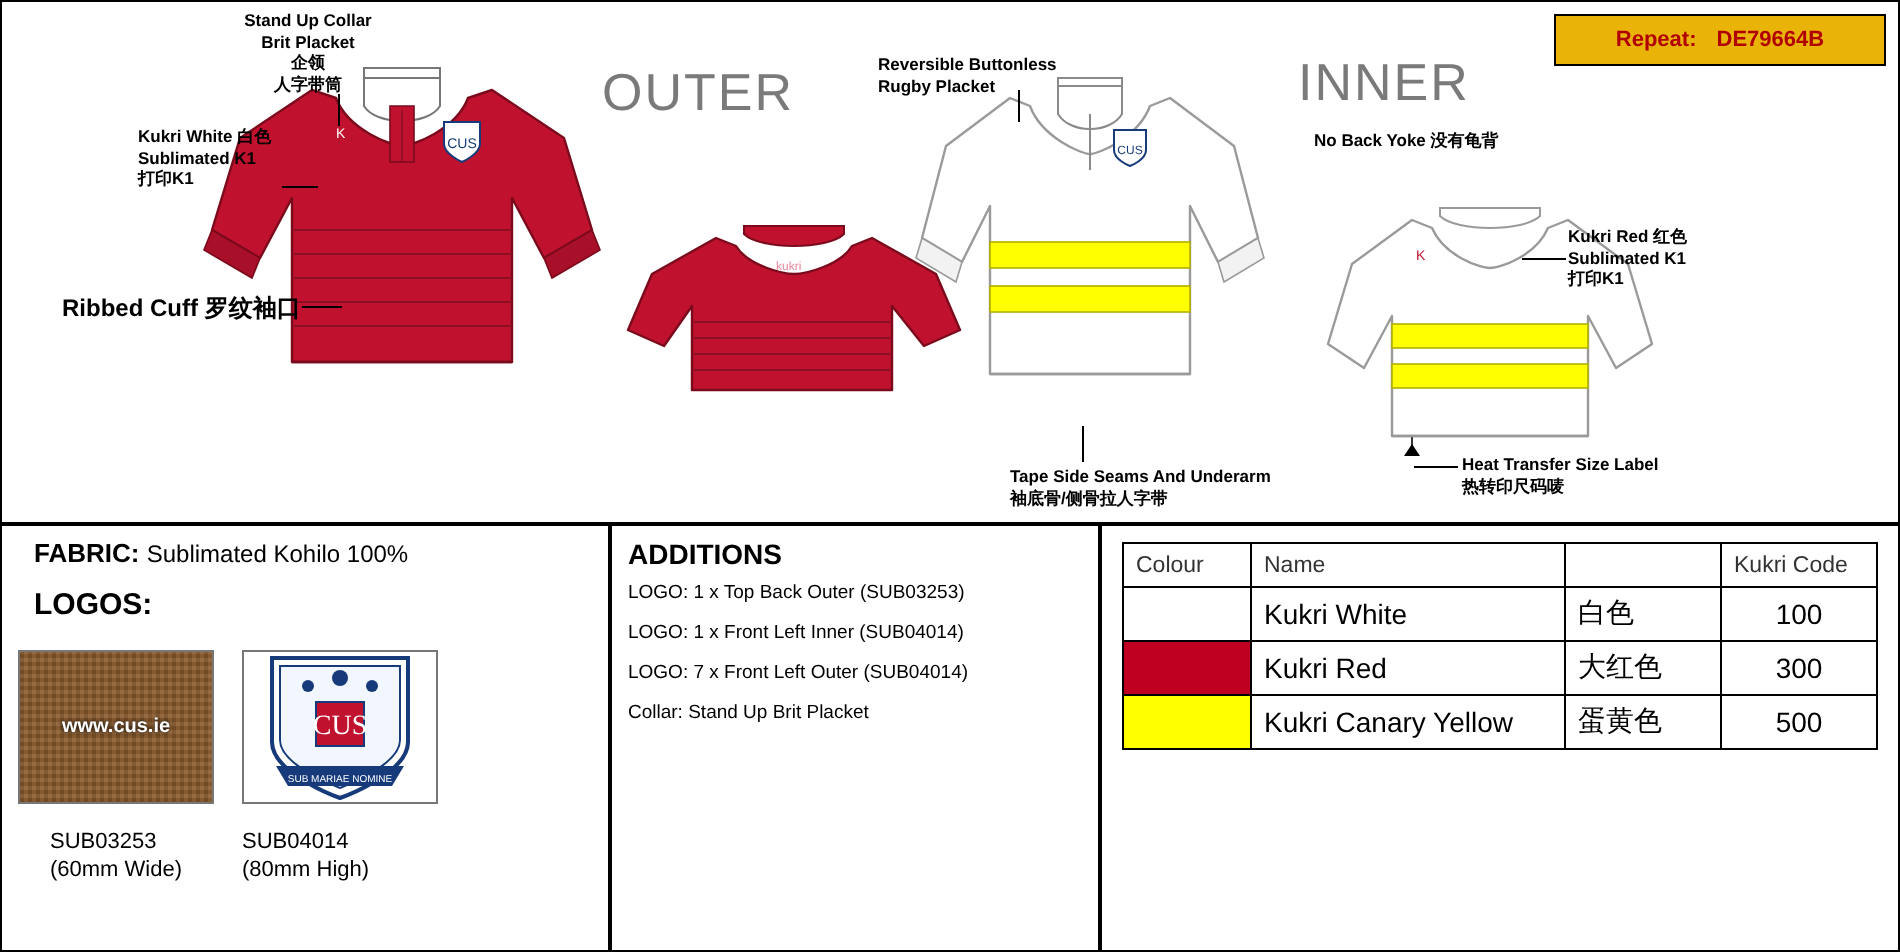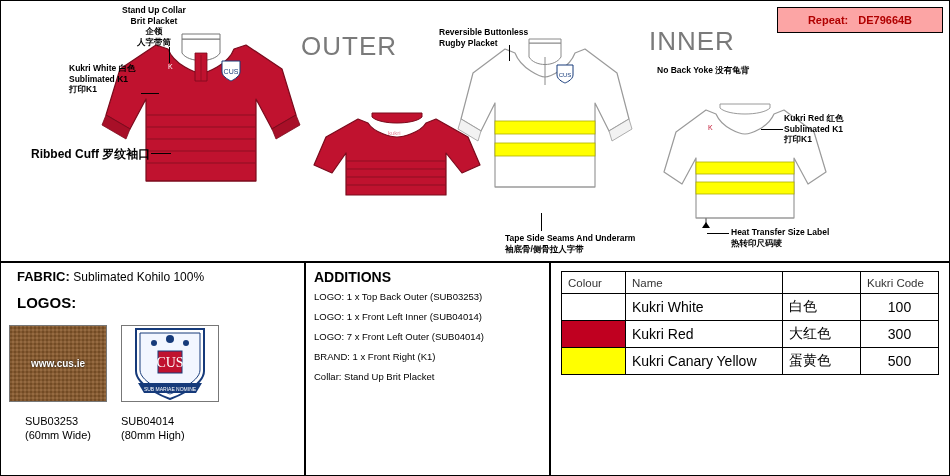--- a/index.html
+++ b/index.html
@@ -28,21 +28,21 @@
     border-bottom: 2px solid #000;
     box-sizing: border-box;
   }
   
   #repeat-badge {
     position: absolute;
     right: 6px;
     top: 6px;
     width: 166px;
     height: 26px;
-    background: #fca5a5;
+    background: #eab308;
     border: 1px solid #000;
     display: flex;
     align-items: center;
     justify-content: center;
     gap: 10px;
     font-size: 11px;
     font-weight: bold;
     color: #b00000;
     box-sizing: border-box;
   }
@@ -387,21 +387,20 @@
 (60mm Wide)</div>
       <div class="logo-caption" id="cap-b" style="white-space:pre-line">SUB04014
 (80mm High)</div>
     </div>
 
     <div id="additions-col">
       <div class="add-title">ADDITIONS</div>
       <div class="add-item">LOGO: 1 x Top Back Outer (SUB03253)</div>
       <div class="add-item">LOGO: 1 x Front Left Inner  (SUB04014)</div>
       <div class="add-item">LOGO: 7 x Front Left Outer  (SUB04014)</div>
-      <div class="add-item">BRAND: 1 x Front Right (K1)</div>
       <div class="add-item">Collar: Stand Up Brit Placket</div>
     </div>
 
     <div id="colour-col">
       <table class="ctab">
         <thead>
           <tr>
             <th>Colour</th>
             <th>Name</th>
             <th></th>

